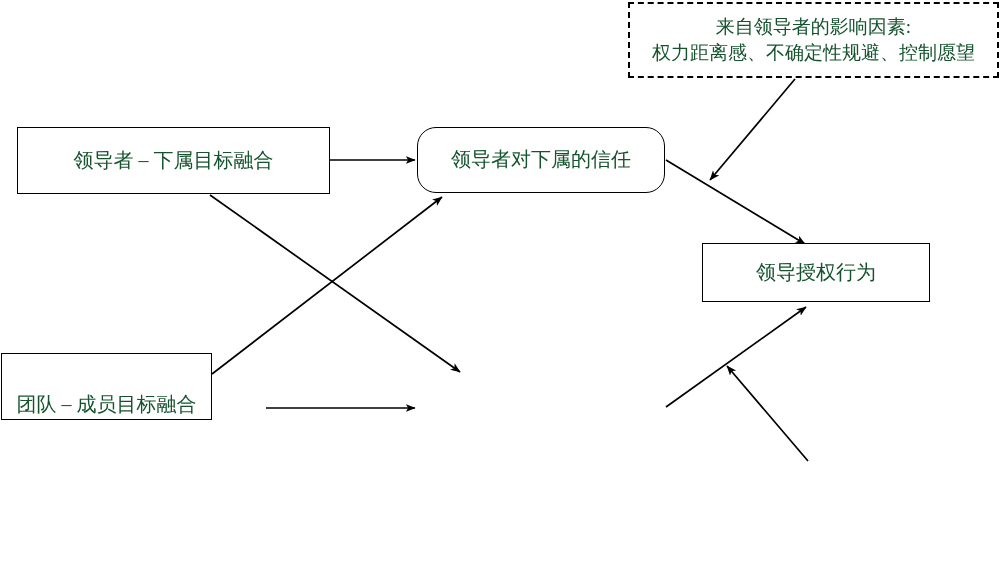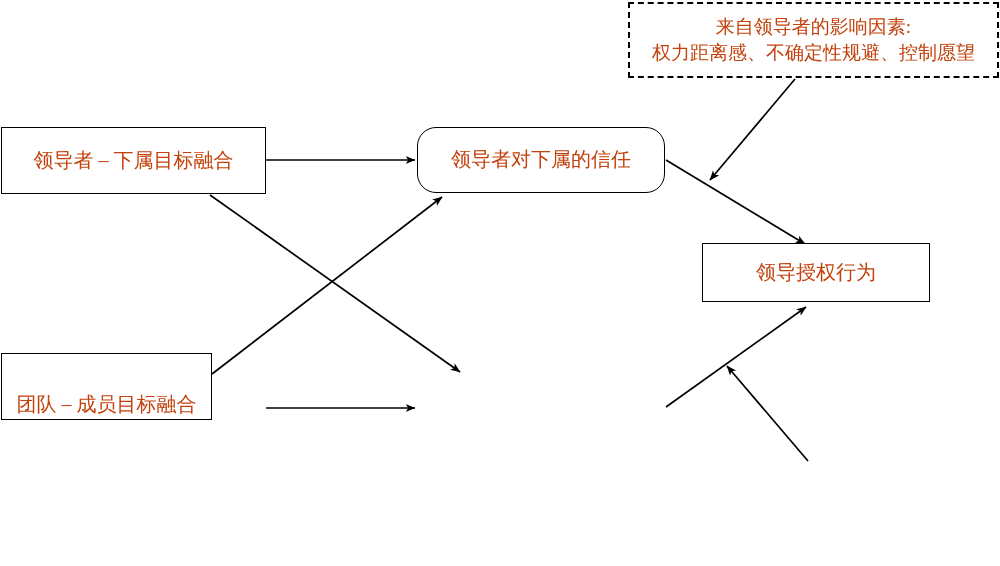--- a/index.html
+++ b/index.html
@@ -26,35 +26,35 @@
     pointer-events: none;
   }
   .node {
     position: absolute;
     box-sizing: border-box;
     display: flex;
     align-items: center;
     justify-content: center;
     text-align: center;
     background: #ffffff;
-    color: #c2410c;
+    color: #14532d;
     line-height: 1.38;
     white-space: pre-line;
   }
   .solid-node {
     border: 1.6px solid #000000;
     font-size: 20px;
   }
   .dashed-node {
     border: 2px dashed #000000;
     font-size: 19px;
   }
 
   
-  #box-leader-sub-goal   { left: 1px;   top: 127px; width: 265px; height: 67px; }
+  #box-leader-sub-goal   { left: 17px;   top: 127px; width: 313px; height: 67px; }
   #box-team-member-goal  { left: 1px;   top: 353px; width: 211px; height: 67px; align-items: flex-end; }
   #box-leader-trust      { left: 417px; top: 127px; width: 248px; height: 66px; border-radius: 19px; }
   #box-sub-goal-commit   { left: 417px; top: 375px; width: 248px; height: 66px; }
   #box-empower-behavior  { left: 702px; top: 243px; width: 228px; height: 59px; }
   #box-leader-factors    { left: 628px; top: 2px;   width: 371px; height: 76px; }
   #box-sub-factors       { left: 645px; top: 463px; width: 333px; height: 100px; }
 </style>
 </head>
 <body>
 

